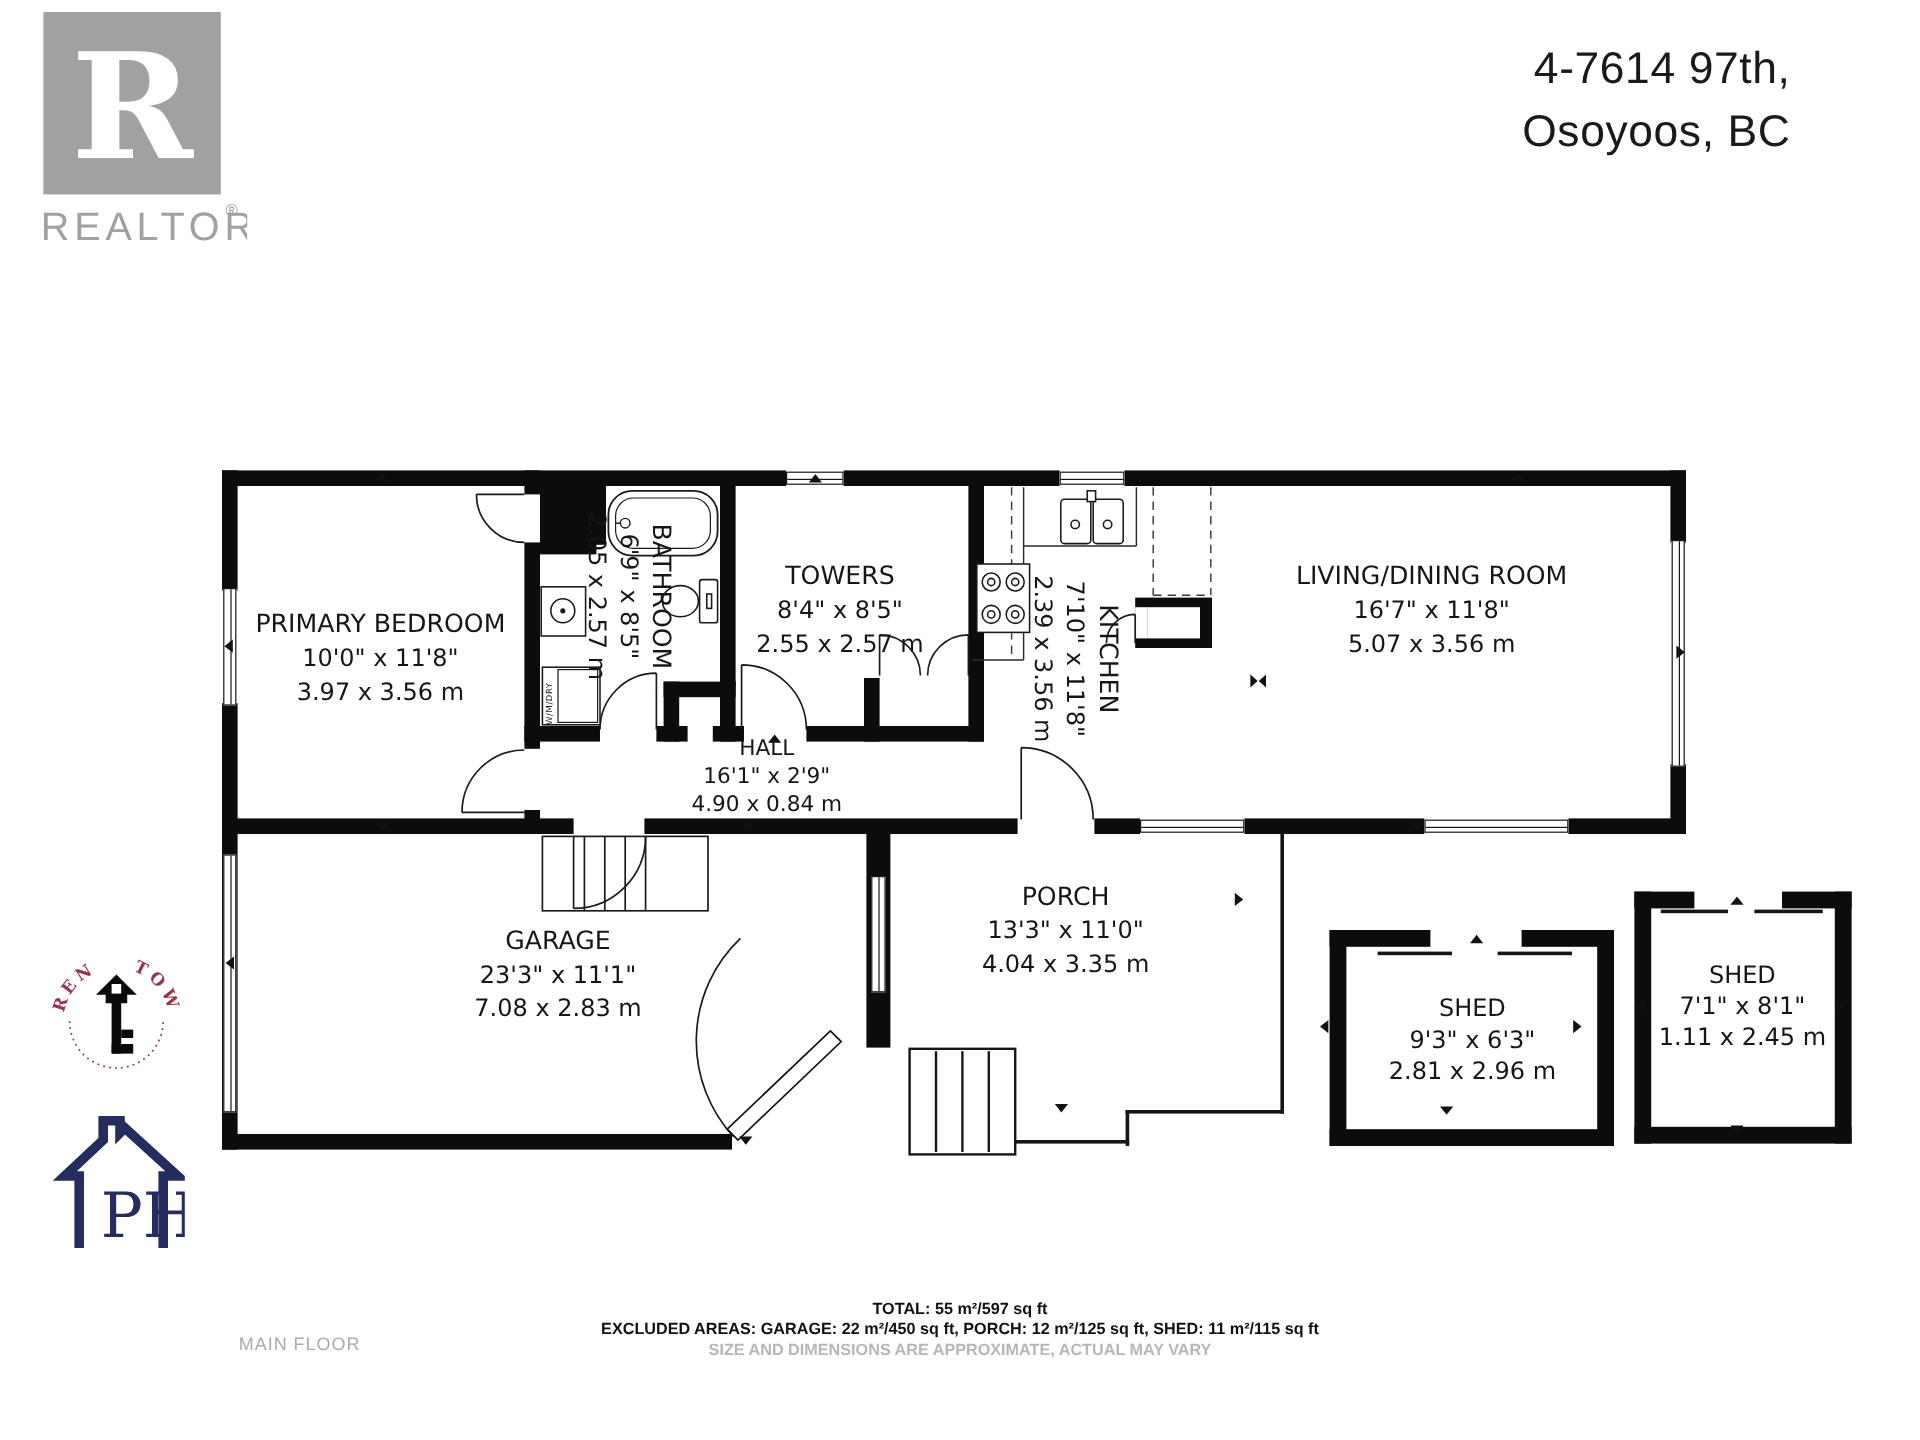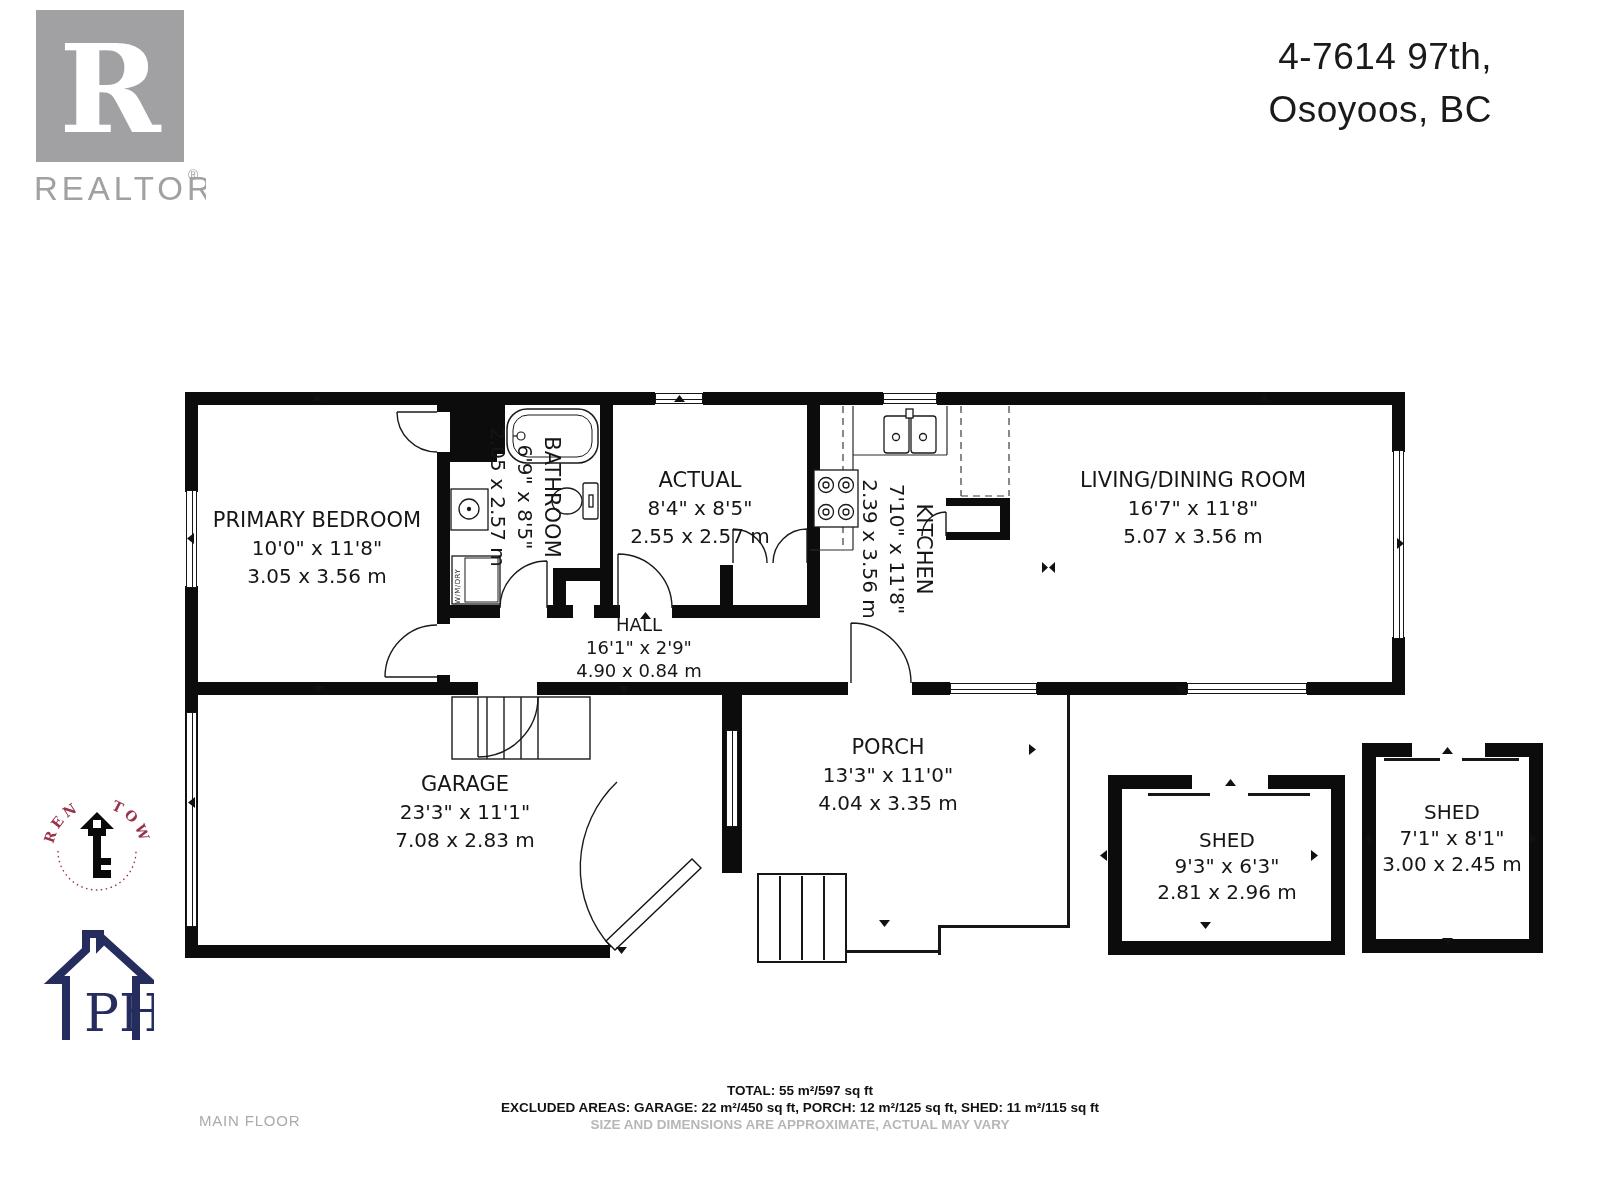--- a/index.html
+++ b/index.html
@@ -245,29 +245,29 @@
       <polygon points="0,0 0,11 7,5.5" transform="translate(1311,850)"></polygon>
       <polygon points="0,0 0,11 7,5.5" transform="translate(1530,833)"></polygon>
       <polygon points="6,0 6,11 0,5.5" transform="translate(1049,562)"></polygon>
       <polygon points="0,0 0,11 6,5.5" transform="translate(1042,562)"></polygon>
     </g>
   </svg>
 
   <div class="lbl" style="left:317px;top:548px">
     <div class="nm">PRIMARY BEDROOM</div>
     <div class="dim">10'0" x 11'8"</div>
-    <div class="dim">3.05 x 3.56 m</div>
+    <div class="dim">3.97 x 3.56 m</div>
   </div>
   <div class="lbl rot" style="left:524px;top:497px">
     <div class="nm">BATHROOM</div>
     <div class="dim">6'9" x 8'5"</div>
     <div class="dim">2.05 x 2.57 m</div>
   </div>
   <div class="lbl" style="left:700px;top:508px">
-    <div class="nm">ACTUAL</div>
+    <div class="nm">TOWERS</div>
     <div class="dim">8'4" x 8'5"</div>
     <div class="dim">2.55 x 2.57 m</div>
   </div>
   <div class="lbl small" style="left:623px;top:647px">
     <div class="nm">HALL</div>
     <div class="dim">16'1" x 2'9"</div>
     <div class="dim">4.90 x 0.84 m</div>
   </div>
   <div class="lbl rot" style="left:896px;top:549px">
     <div class="nm">KITCHEN</div>
@@ -290,21 +290,21 @@
     <div class="dim">4.04 x 3.35 m</div>
   </div>
   <div class="lbl shed" style="left:1227px;top:866px">
     <div class="nm">SHED</div>
     <div class="dim">9'3" x 6'3"</div>
     <div class="dim">2.81 x 2.96 m</div>
   </div>
   <div class="lbl shed" style="left:1452px;top:838px">
     <div class="nm">SHED</div>
     <div class="dim">7'1" x 8'1"</div>
-    <div class="dim">3.00 x 2.45 m</div>
+    <div class="dim">1.11 x 2.45 m</div>
   </div>
   <div class="wmdry">W/M/DRY</div>
 
   <div style="position:absolute;left:36px;top:790px">
     <svg width="122" height="122" viewBox="0 0 122 122">
       <defs>
         <path id="arcTop" d="M17,61 A44,44 0 1 1 105,61"></path>
         <path id="arcBot" d="M22,61 A39,39 0 0 0 100,61"></path>
       </defs>
       <text font-family="DejaVu Serif, serif" font-size="14" font-weight="bold" fill="#983349" letter-spacing="3.5" word-spacing="22">

